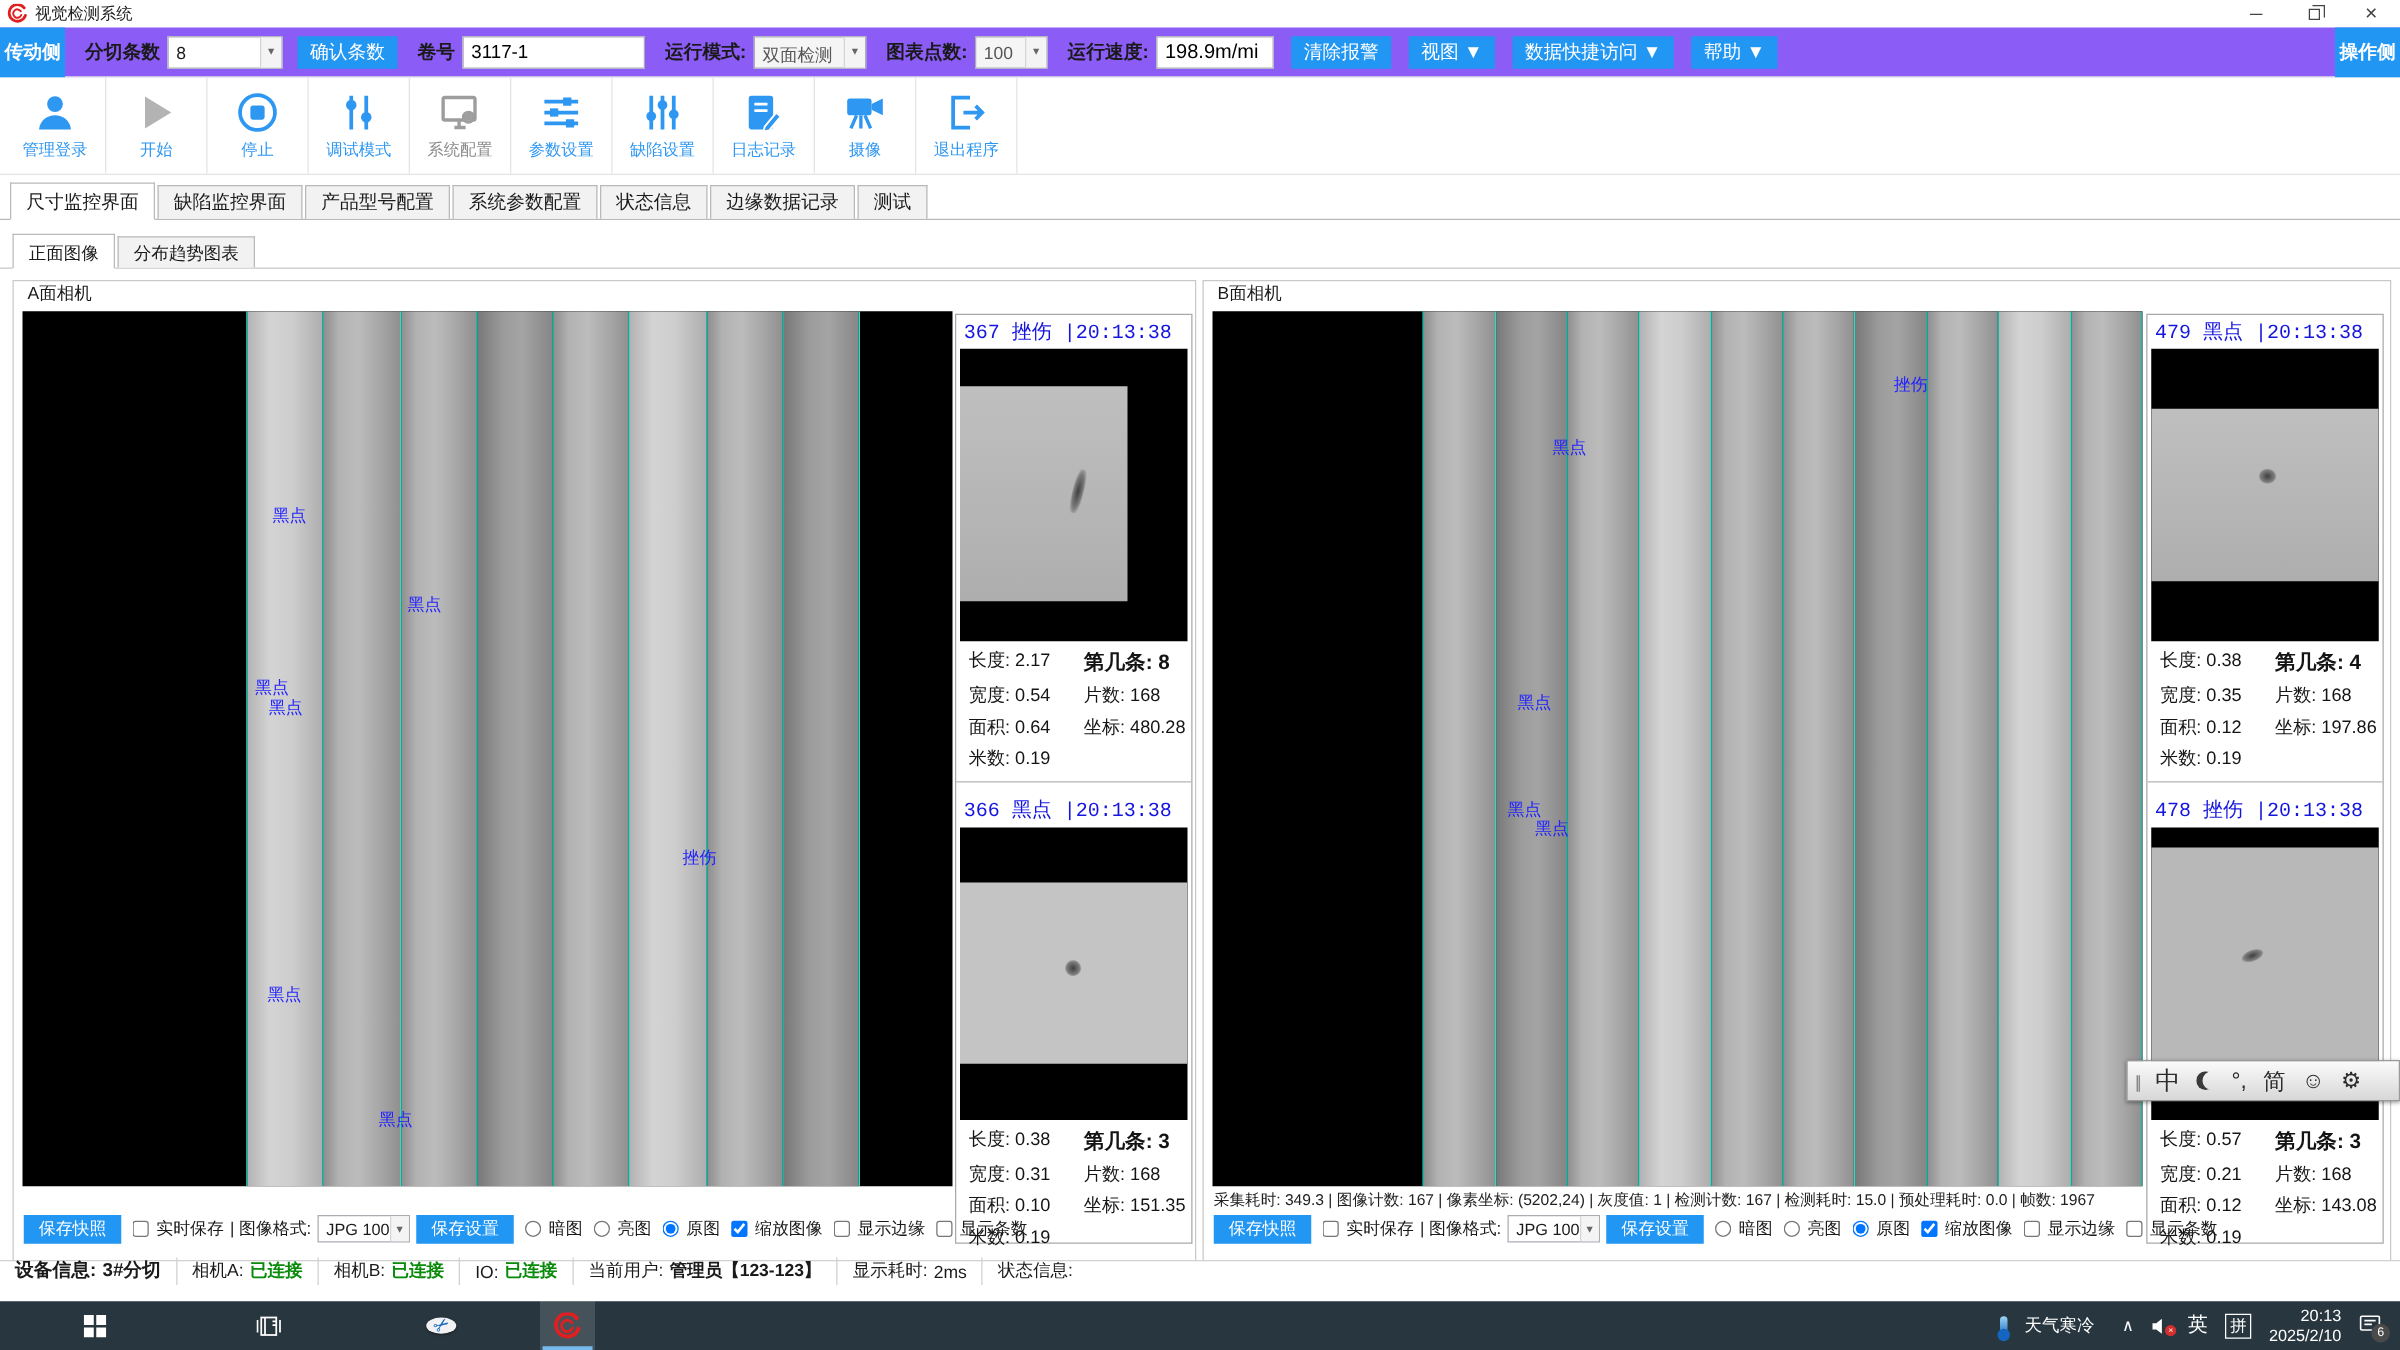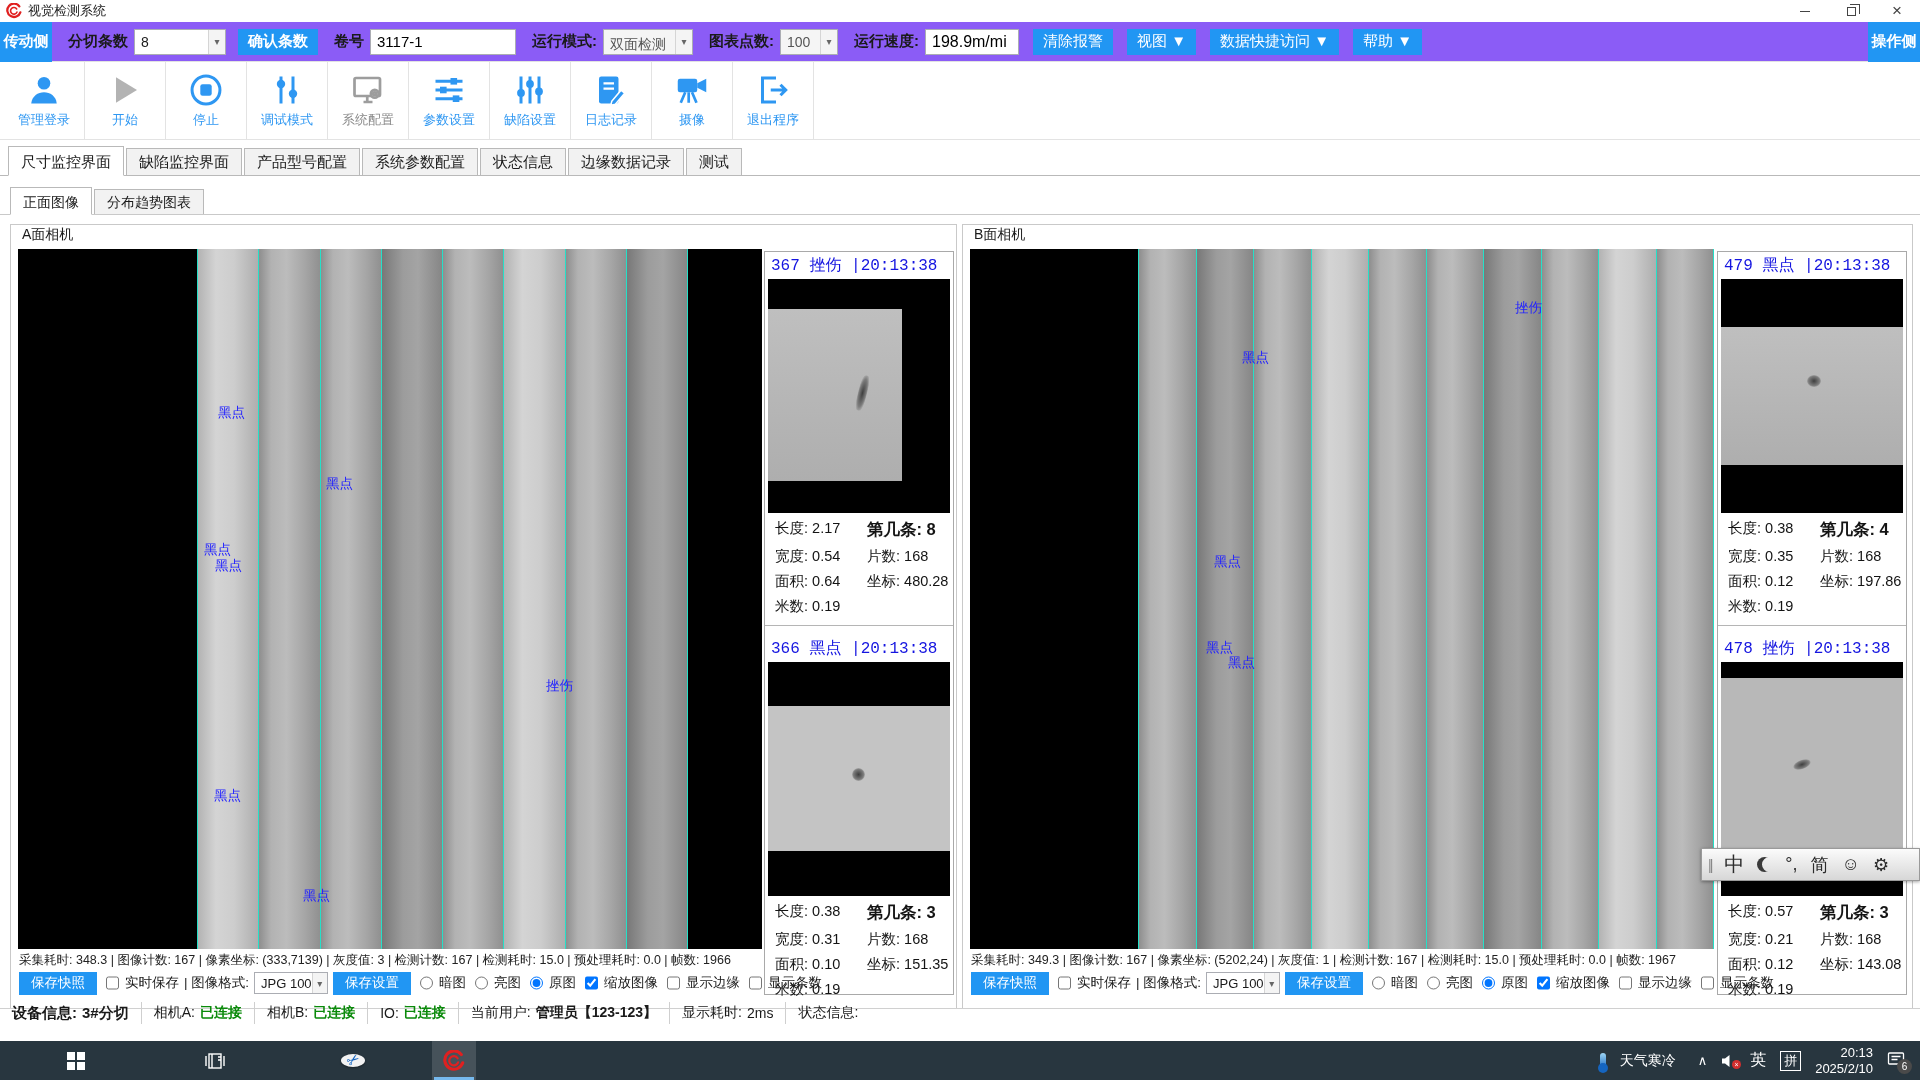--- a/index.html
+++ b/index.html
@@ -96,21 +96,21 @@
   
   .info-line { position:absolute; left:8px; top:727px; width:742px; font-size:12.5px; color:#222; white-space:nowrap; }
   .ctrl-line { position:absolute; left:8px; top:744px; width:742px; height:28px; display:flex;
     align-items:center; gap:5px; font-size:13.5px; white-space:nowrap; }
   .btn-sm { height:23px; padding:0 12px; font-size:13.5px; }
   .ctrl-line input[type=checkbox], .ctrl-line input[type=radio] { width:14px; height:14px; margin:0 1px 0 4px; }
   .fmt-select { height:22px; width:74px; font-size:13px; }
 
   
   .statusbar { position:absolute; left:0; top:1008px; width:1920px; height:16px; background:#fff;
-    border-top:1px solid #d0d0d0; display:flex; align-items:flex-end; font-size:14px; }
+    border-top:1px solid #d0d0d0; display:flex; align-items:center; font-size:14px; }
   .sb-seg { padding:0 12px; border-right:1px solid #cfcfcf; height:22px; display:flex; align-items:center; gap:5px; white-space:nowrap; }
   .sb-seg:last-child { border-right:none; }
   .sb-strong { font-weight:bold; font-size:15px; }
   .green { color:#0a8a0a; font-weight:bold; }
 
   
   .taskbar { position:absolute; left:0; top:1041px; width:1920px; height:39px; background:#28363f;
     display:flex; align-items:center; color:#fff; }
   .tk-btn { width:44px; height:39px; display:flex; align-items:center; justify-content:center; position:relative; }
   .tk-app.active { background:rgba(255,255,255,0.14); }
@@ -154,21 +154,21 @@
   </div>
 </div>
 
 <div class="toolbar">
   <button class="btn-blue tb-side">传动侧</button>
   <span class="tb-lbl">分切条数</span>
   <div class="select" style="width:92px;">
     <span>8</span>
     <span class="arr">▾</span>
   </div>
-  <button class="btn-blue tb-btn" style="margin-left:12px;font-weight:bold;">确认条数</button>
+  <button class="btn-blue tb-btn" style="margin-left:12px;">确认条数</button>
   <span class="tb-lbl">卷号</span>
   <input class="tb-input" style="width: 146px;" value="3117-1">
   <span class="tb-lbl">运行模式:</span>
   <div class="select dim" style="width:90px;align-items:flex-end;">
     <span>双面检测</span>
     <span class="arr">▾</span>
   </div>
   <span class="tb-lbl">图表点数:</span>
   <div class="select dim" style="width:58px;">
     <span>100</span>
@@ -335,21 +335,20 @@
         <span><span>宽度:</span> <span>0.31</span></span>
         <span><span>片数:</span> <span>168</span></span>
         <span><span>面积:</span> <span>0.10</span></span>
         <span><span>坐标:</span> <span>151.35</span></span>
         <span><span>米数:</span> <span>0.19</span></span>
         <span></span>
       </div>
     </div>
   </div>
 
-  <div class="info-line">采集耗时: 348.3 | 图像计数: 167 | 像素坐标: (333,7139) | 灰度值: 3 | 检测计数: 167 | 检测耗时: 15.0 | 预处理耗时: 0.0 | 帧数: 1966</div>
   <div class="ctrl-line">
     <button class="btn-blue btn-sm">保存快照</button>
     <input type="checkbox" style="">
     <span>实时保存</span>
     <span>| 图像格式:</span>
     <div class="select fmt-select">
       <span>JPG 100</span>
         <span class="arr">▾</span>
     </div>
     <button class="btn-blue btn-sm">保存设置</button>

